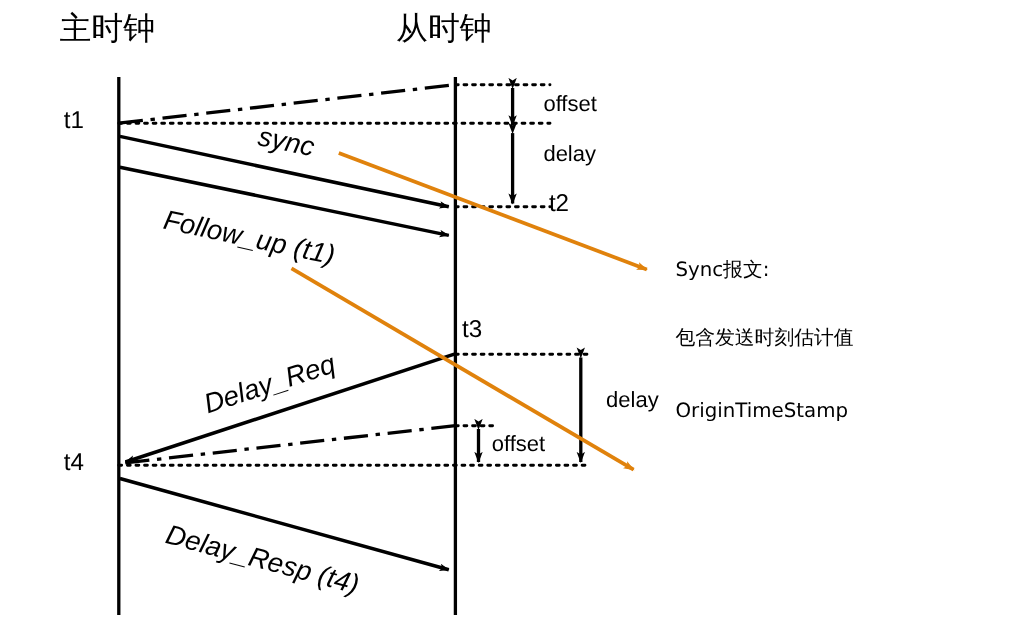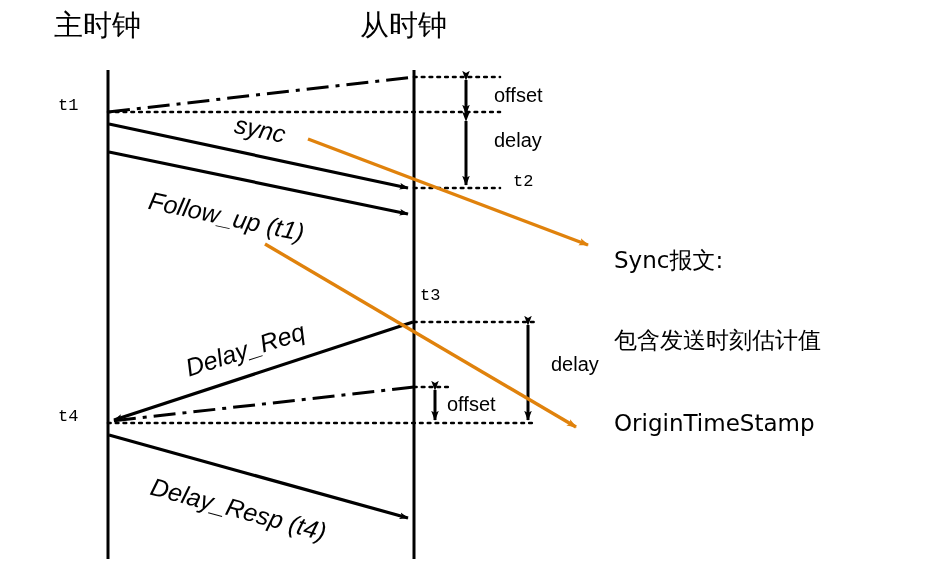--- a/index.html
+++ b/index.html
@@ -3,24 +3,24 @@
 <meta charset="utf-8">
 <style>
   html,body{margin:0;padding:0;background:#ffffff;}
   body{width:942px;height:581px;overflow:hidden;
        font-family:"Liberation Sans","DejaVu Sans",sans-serif;color:#000;}
   #stage{position:relative;width:942px;height:581px;}
   svg#canvas{position:absolute;left:0;top:0;width:942px;height:581px;}
   .lbl{position:absolute;white-space:pre;line-height:1.18;}
   .cjk{font-family:"DejaVu Serif","Liberation Serif",serif;}
   .hdr{font-size:29px;}
-  .tmark{font-size:17px;font-family:Liberation Mono, monospace;}
+  .tmark{font-size:22px;}
   .meas{font-size:20px;}
   .msg{font-style:italic;font-size:25px;transform-origin:0 0;}
-  .note{font-size:23px;font-family:"DejaVu Sans","Liberation Sans",sans-serif;}
+  .note{font-size:18px;font-family:"DejaVu Sans","Liberation Sans",sans-serif;}
   .note .cjkline{font-family:Liberation Mono, monospace;}
 </style>
 </head>
 <body>
 
 <div id="stage">
 
   <svg id="canvas" viewBox="0 0 942 581">
     <defs>
       <marker id="ah" markerWidth="11" markerHeight="11" refX="9.2" refY="4" orient="auto" markerUnits="userSpaceOnUse">
@@ -75,21 +75,21 @@
     <g stroke="#E0820C" stroke-width="3.4" fill="none">
       <line x1="308" y1="139" x2="588" y2="245" marker-end="url(#ao)"></line>
       <line x1="265" y1="244" x2="576" y2="427" marker-end="url(#ao)"></line>
     </g>
   </svg>
 
   <div class="lbl hdr cjk" style="left:54px;top:8px;">主时钟</div>
   <div class="lbl hdr cjk" style="left:360px;top:8px;">从时钟</div>
 
   <div class="lbl tmark" style="left:58px;top:96px;">t1</div>
-  <div class="lbl tmark" style="left:513px;top:172px;">t2</div>
+  <div class="lbl tmark" style="left:499px;top:172px;">t2</div>
   <div class="lbl tmark" style="left:420px;top:264px;margin-top:22px;">t3</div>
   <div class="lbl tmark" style="left:58px;top:407px;">t4</div>
 
   <div class="lbl meas" style="left:494px;top:84px;">offset</div>
   <div class="lbl meas" style="left:494px;top:129px;">delay</div>
   <div class="lbl meas" style="left:551px;top:353px;">delay</div>
   <div class="lbl meas" style="left:447px;top:393px;">offset</div>
 
   <div class="lbl msg" style="left:238px;top:110px;transform:rotate(12deg);">sync</div>
   <div class="lbl msg" style="left:152px;top:186px;transform:rotate(12deg);">Follow_up (t1)</div>

